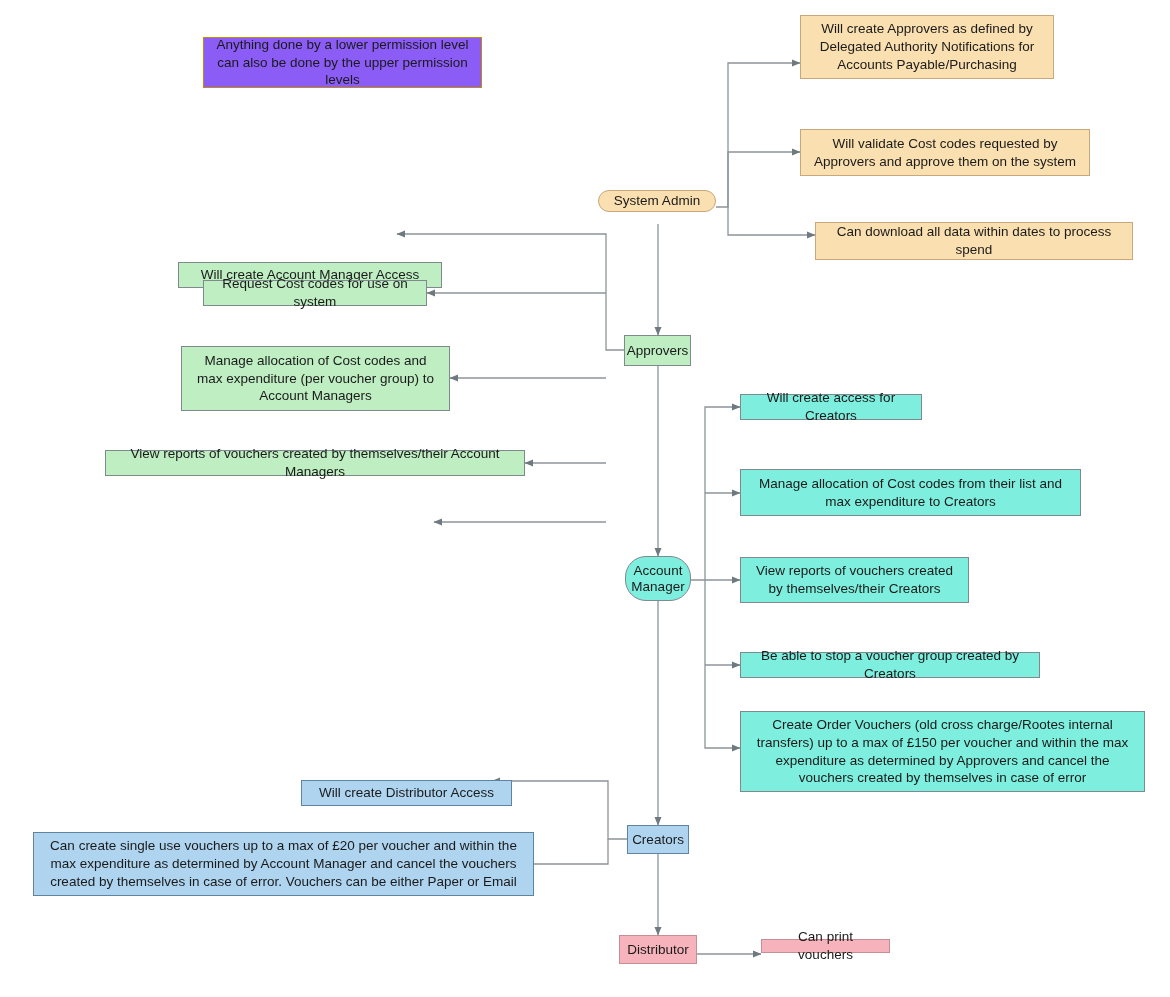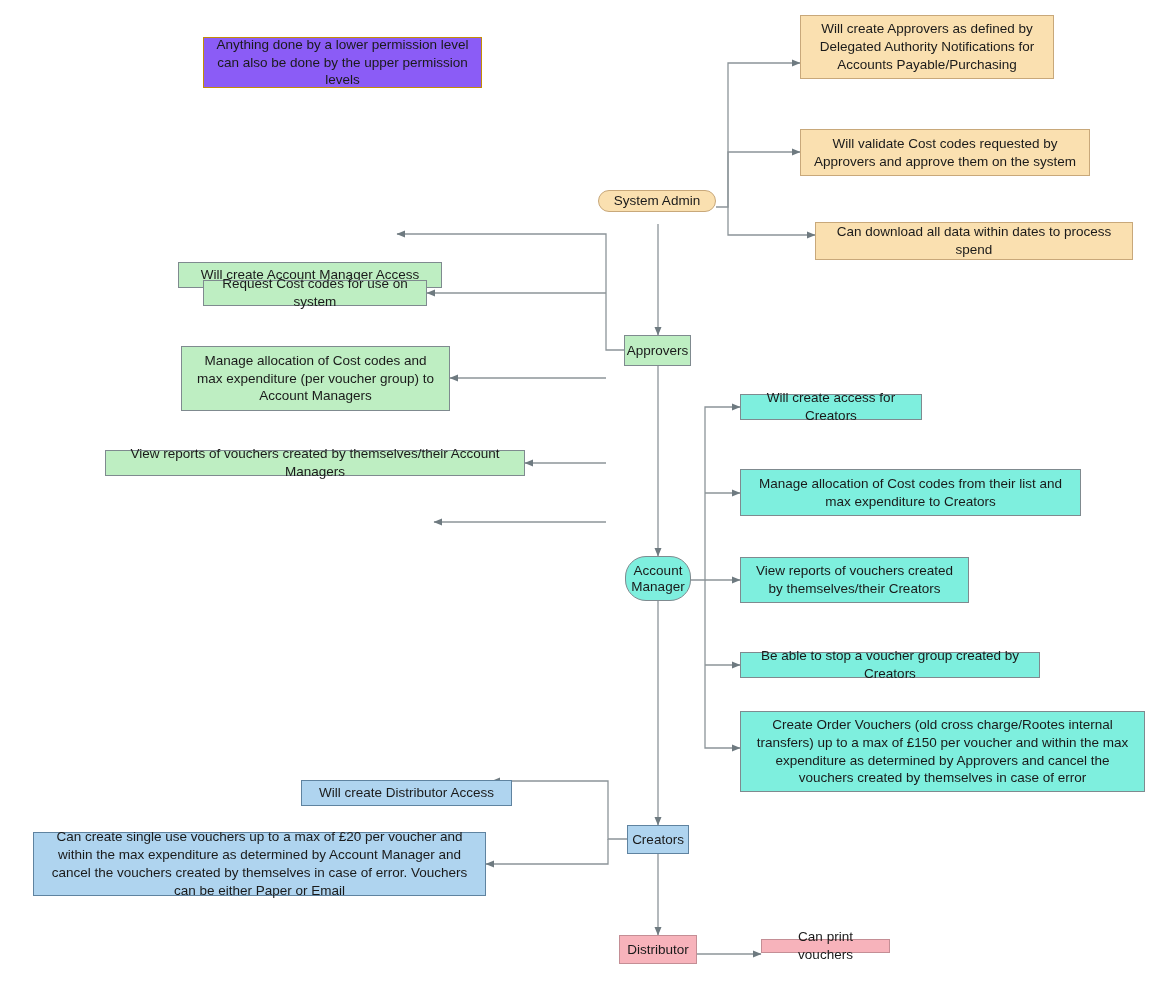--- a/index.html
+++ b/index.html
@@ -149,21 +149,21 @@
     <span>Create Order Vouchers (old cross charge/Rootes internal transfers) up to a max of £150 per voucher and within the max expenditure as determined by Approvers and cancel the vouchers created by themselves in case of error</span>
   </div>
 
   <div class="node nb-blue role" style="left:627px; top:825px; width:62px; height:29px;">
     <span>Creators</span>
   </div>
 
   <div class="node nb-blue" style="left:301px; top:768px; width:211px; height:26px;margin-top:12px;">
     <span>Will create Distributor Access</span>
   </div>
-  <div class="node nb-blue" style="left:33px; top:832px; width:453px; height:64px;">
+  <div class="node nb-blue" style="left:33px; top:832px; width:501px; height:64px;">
     <span>Can create single use vouchers up to a max of £20 per voucher and within the max expenditure as determined by Account Manager and cancel the vouchers created by themselves in case of error.  Vouchers can be either Paper or Email</span>
   </div>
 
   <div class="node nb-pink role" style="left:619px; top:935px; width:78px; height:29px;">
     <span>Distributor</span>
   </div>
 
   <div class="node nb-pink" style="left:761px; top:939px; width:129px; height:14px;align-items:center;">
     <span>Can print vouchers</span>
   </div>

